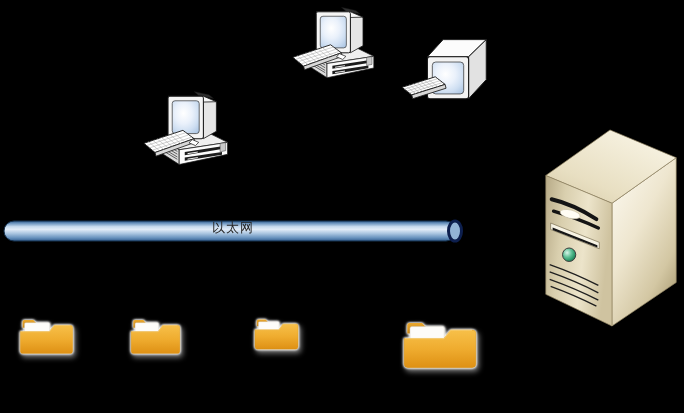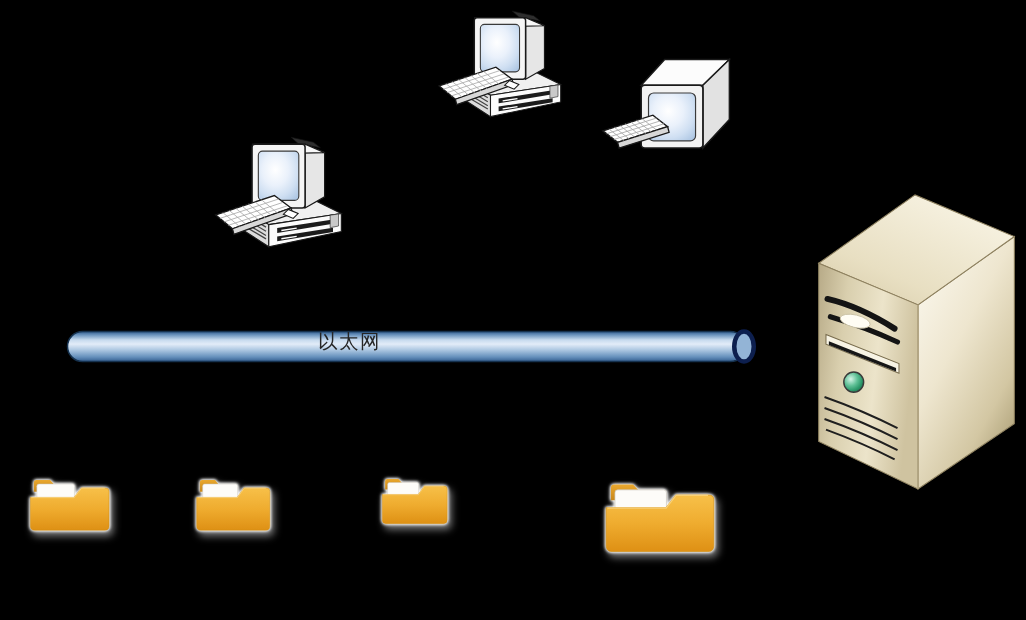--- a/index.html
+++ b/index.html
@@ -2,21 +2,21 @@
 <html><head>
 <meta charset="utf-8">
 <style>
   html,body{margin:0;padding:0;background:#000;}
   body{font-family:"DejaVu Sans",sans-serif;}
   #stage{position:relative;overflow:hidden;}
   .defs-svg{position:absolute;width:0;height:0;}
   .node{position:absolute;}
   .node svg{display:block;width:100%;height:100%;}
   .node svg.glow{filter:drop-shadow(0 0 1px #fff) drop-shadow(0 0 1px #fff) drop-shadow(2px 3px 2.5px rgba(125,125,125,.9));}
-  .ethernet-bus{position:absolute;padding-left:41px;}
+  .ethernet-bus{position:absolute;}
   .ethernet-bus > svg{display:block;width:100%;height:100%;}
   .bus-label{position:absolute;left:0;top:0;width:466px;height:30px;display:flex;align-items:center;justify-content:center;
              font-size:13px;letter-spacing:1px;pointer-events:none;}
 </style>
 </head>
 <body style="background: rgb(0, 0, 0);">
 
 <div id="stage" style="width: 684px; height: 413px; background: rgb(0, 0, 0);">
 
   <svg class="defs-svg" aria-hidden="true">

